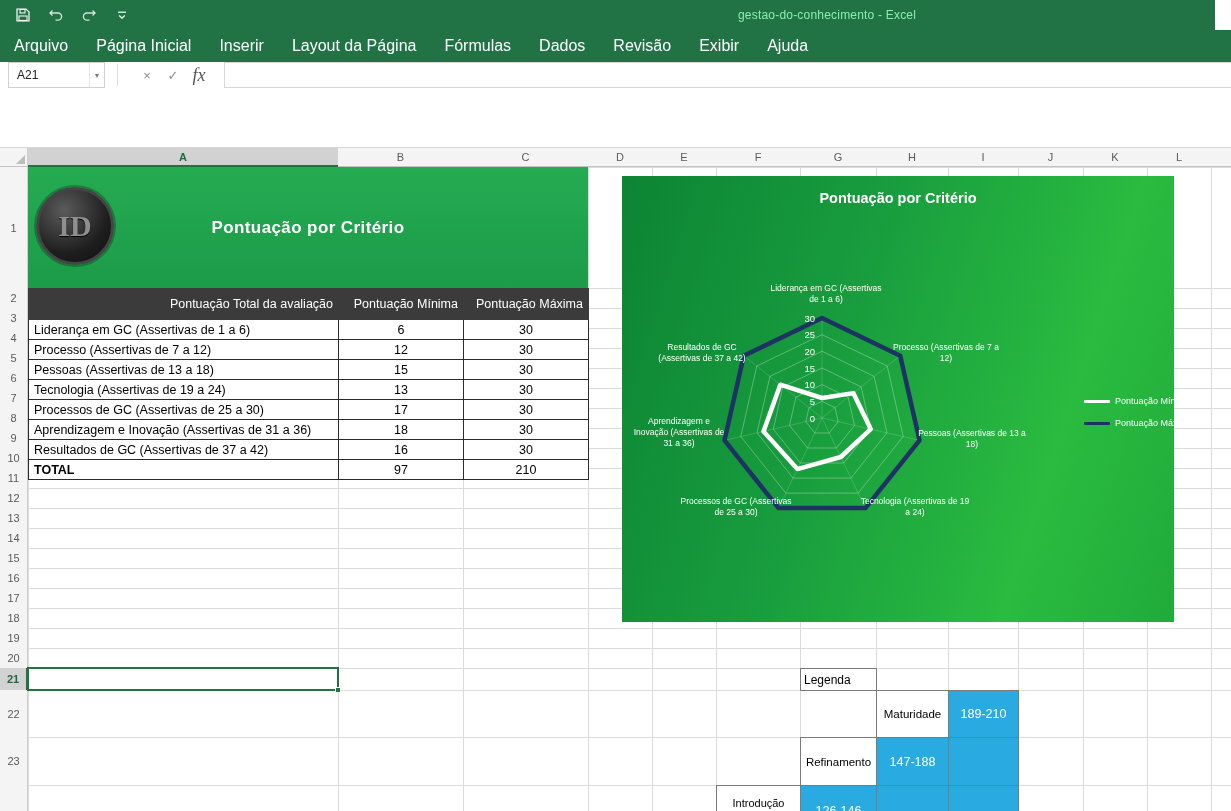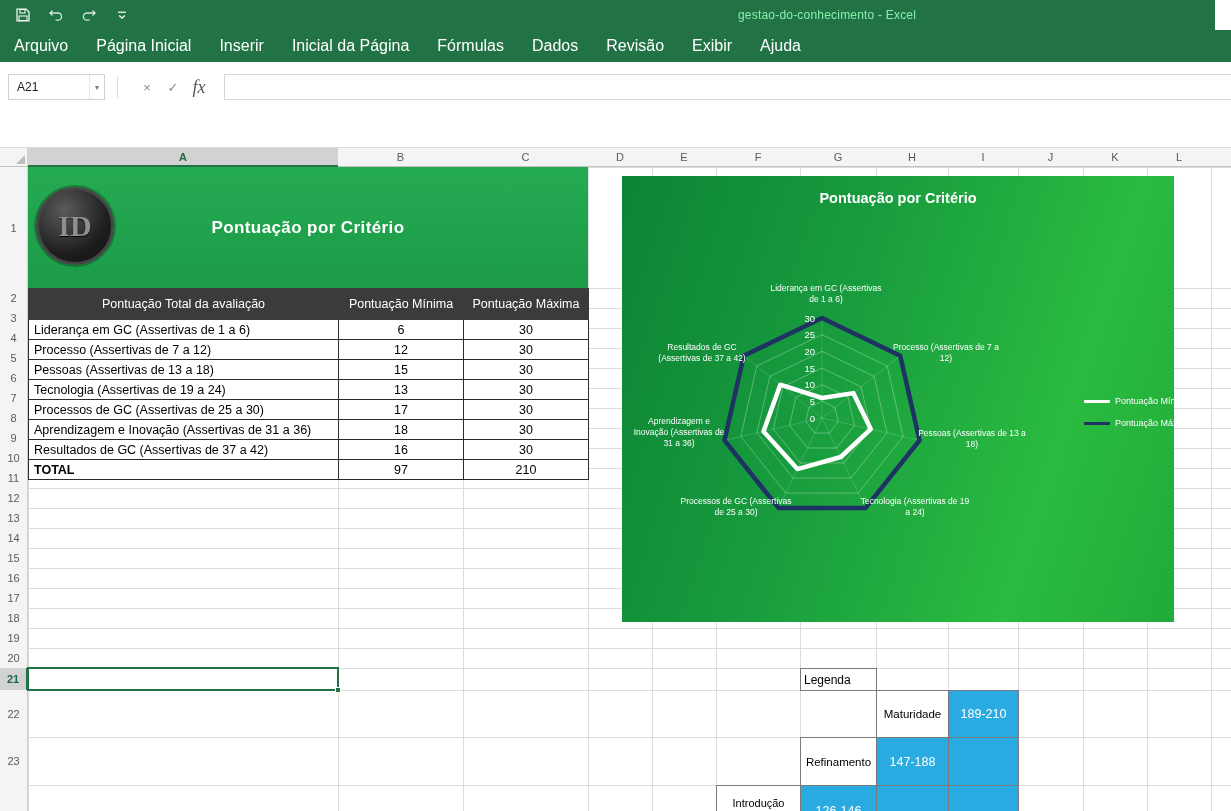--- a/index.html
+++ b/index.html
@@ -13,21 +13,21 @@
   .qat-btn{display:flex;align-items:center;justify-content:center;width:18px;height:18px;cursor:pointer}
   .wintitle{position:absolute;left:738px;top:0;height:30px;display:flex;align-items:center;font-size:12px;letter-spacing:.2px}
 
   
   .ribbontabs{position:absolute;top:30px;left:0;right:0;height:32px;background:#217346;display:flex;align-items:center;color:#fff;font-size:16px}
   .rtab{margin:0 14px;height:32px;display:flex;align-items:center;cursor:pointer;white-space:nowrap}
   .tellme{display:flex;align-items:center;gap:8px;margin-left:16px;height:32px;cursor:pointer;white-space:nowrap}
 
   
   .chromebar{position:absolute;top:62px;left:0;right:0;height:86px;background:#fff;border-bottom:1px solid #d8d8d8}
-  .fb-row{display:flex;align-items:center;margin-top:12px;padding-left:8px}
+  .fb-row{display:flex;align-items:center;padding-left:8px}
   .namebox{width:97px;height:26px;border:1px solid #d0d0d0;display:flex;align-items:center;font-size:12px;color:#222;padding-left:8px;background:#fff;cursor:pointer}
   .nb-arrow{margin-left:auto;font-size:8px;color:#777;padding:0 5px;border-left:1px solid #e6e6e6;height:100%;display:flex;align-items:center}
   .fb-sep{width:1px;height:22px;background:#dedede;margin:0 16px 0 12px}
   .fb-btn{width:26px;height:26px;display:flex;align-items:center;justify-content:center;color:#8a8a8a;font-size:13px;cursor:pointer}
   .fb-btn.fx{font-family:"Liberation Serif",serif;font-style:italic;color:#555;font-size:18px}
   .formula-input{flex:1;height:26px;border:1px solid #d8d8d8;border-right:none;margin-left:12px;background:#fff}
 
   
   #sheet{position:absolute;top:148px;left:0;width:1231px;height:663px;background:#fff;overflow:hidden}
   .gl{position:absolute;background:#DBDBDB}
@@ -38,21 +38,21 @@
   .corner-tri{position:absolute;right:2px;bottom:2px;width:0;height:0;border-left:9px solid transparent;border-bottom:9px solid #BDBDBD}
 
   
   .banner{position:absolute;left:28px;top:19px;width:560px;height:121px;background:linear-gradient(180deg,#25AB52 0%,#1C9B49 100%);display:flex;align-items:center;justify-content:center}
   .banner-title{color:#fff;font-size:17px;font-weight:bold;letter-spacing:.4px}
   .logo{position:absolute;left:8px;top:20px;width:78px;height:78px;border-radius:50%;background:radial-gradient(circle at 35% 28%,#5b5b5b,#1e1e1e 62%,#0f0f0f);border:3px solid #454545;box-shadow:0 0 0 2px rgba(0,0,0,.25);display:flex;align-items:center;justify-content:center}
   .logo span{font-family:"Liberation Serif",serif;font-weight:bold;font-size:30px;color:#8f8f8f;text-shadow:0 1px 1px #000}
 
   
   .score-table{position:absolute;left:28px;top:140px;border-collapse:collapse;table-layout:fixed;font-size:12.5px;background:#fff;color:#000}
-  .score-table th{background:#3B3B3B;color:#fff;font-weight:normal;text-align:center;padding:8px 5px;height:20px;border:1px solid #3B3B3B;font-size:12.5px}
+  .score-table th{background:#3B3B3B;color:#fff;font-weight:normal;text-align:right;padding:8px 5px;height:20px;border:1px solid #3B3B3B;font-size:12.5px}
   .score-table td{border:1px solid #2b2b2b;height:20px;padding:0 5px;background:#fff;white-space:nowrap;overflow:hidden}
   .score-table td.num{text-align:center}
   .score-table tr:last-child td:first-child{font-weight:bold}
 
   
   .chart{position:absolute;left:622px;top:28px;width:552px;height:446px;background:linear-gradient(108deg,#0D8434 0%,#189C3E 38%,#2ABB40 75%,#21AB3A 100%);overflow:hidden;cursor:pointer}
   .chart svg{position:absolute;left:0;top:0}
   .chart-title{position:absolute;top:14px;left:0;right:0;text-align:center;color:#fff;font-size:14.5px;font-weight:bold}
   .axis-label{position:absolute;transform:translate(-50%,-50%);color:#fff;font-size:8.5px;line-height:1.3;text-align:center}
   .chart-legend{position:absolute;left:462px;top:220px;display:flex;flex-direction:column;gap:12px}
@@ -103,21 +103,21 @@
       </span>
     </div>
     <div class="wintitle">gestao-do-conhecimento - Excel</div>
   </div>
 
   <div class="ribbontabs">
     <div id="tabs-container" style="display:flex;align-items:center;height:32px">
         <div class="rtab">Arquivo</div>
         <div class="rtab">Página Inicial</div>
         <div class="rtab">Inserir</div>
-        <div class="rtab">Inicial da Página</div>
+        <div class="rtab">Layout da Página</div>
         <div class="rtab">Fórmulas</div>
         <div class="rtab">Dados</div>
         <div class="rtab">Revisão</div>
         <div class="rtab">Exibir</div>
         <div class="rtab">Ajuda</div>
       </div>
   </div>
 
   <div class="chromebar">
     <div class="fb-row">

